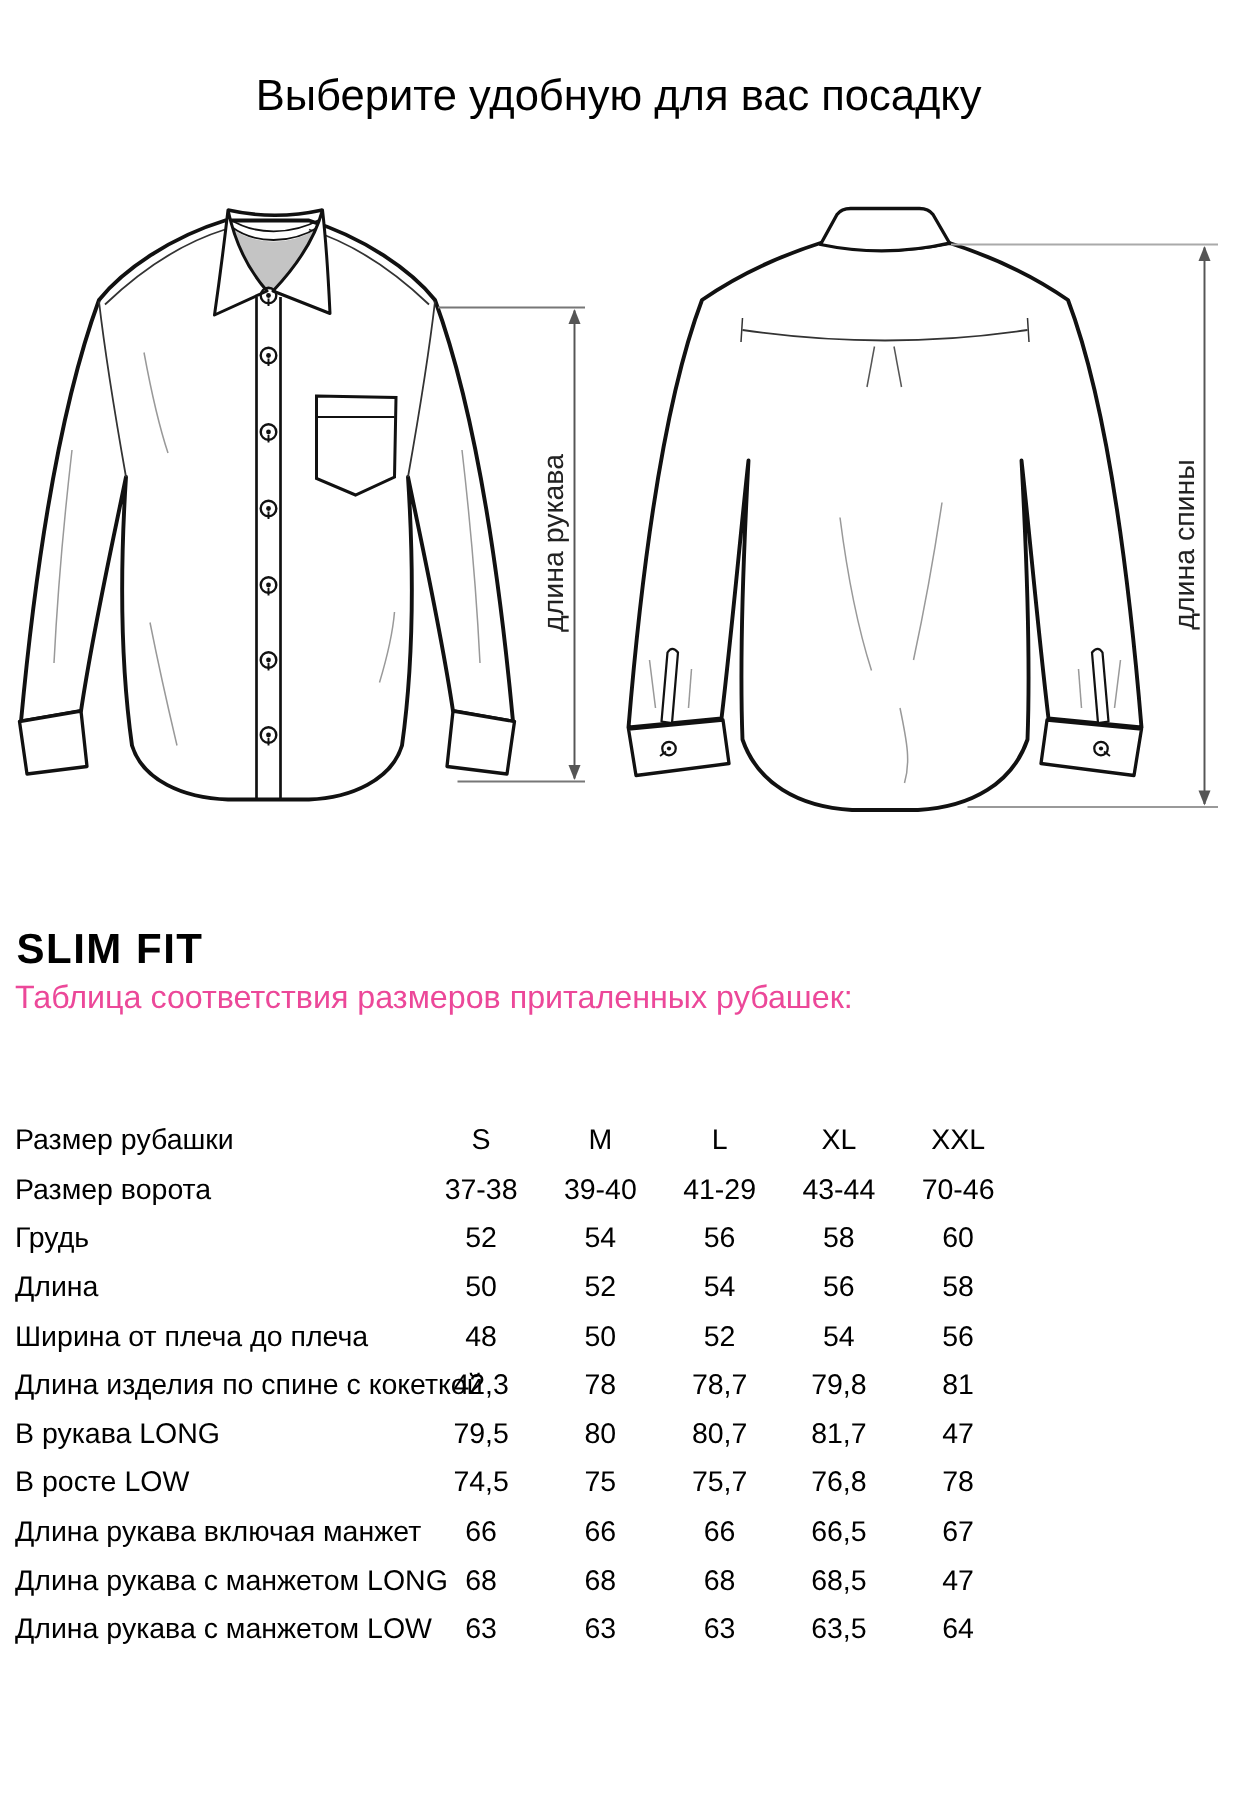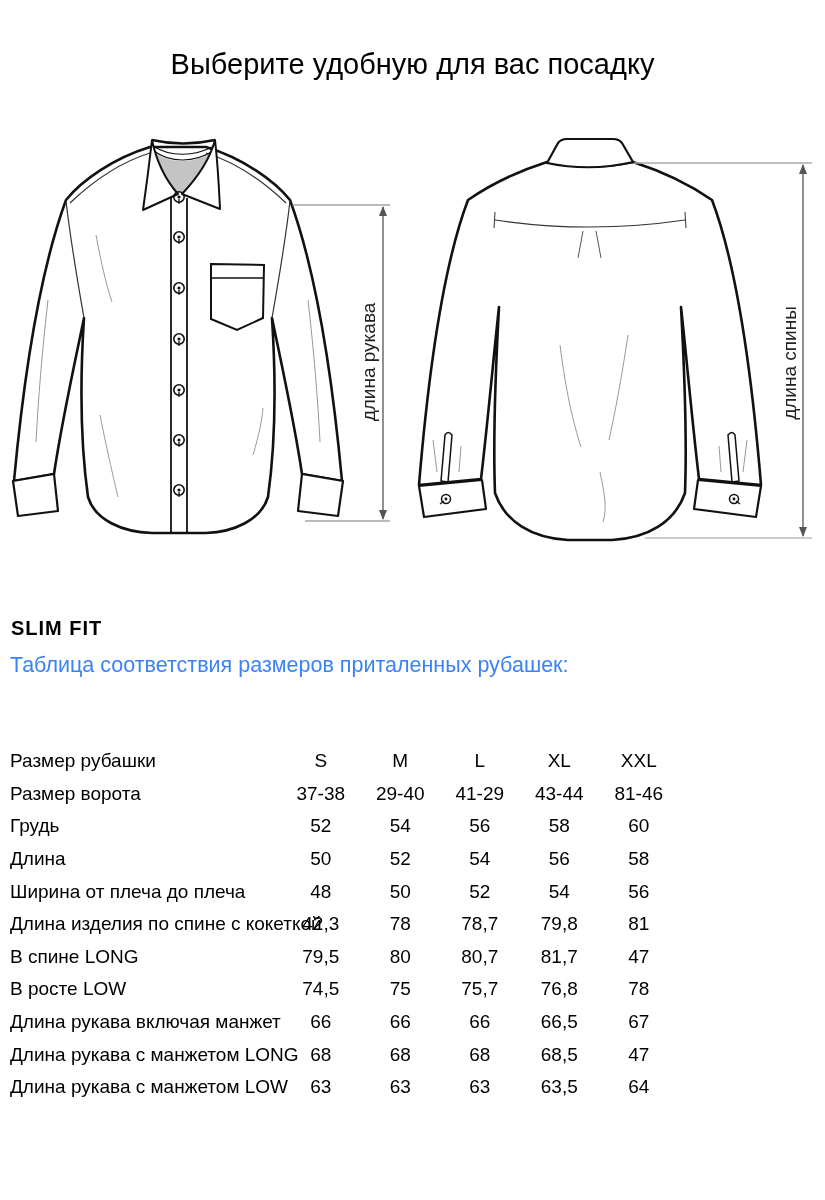--- a/index.html
+++ b/index.html
@@ -16,27 +16,27 @@
     text-align:center;
     font-size:29px;line-height:34px;
     color:#000;
     letter-spacing:0px;
   }
   .diagram-svg{
     position:absolute;top:0;left:0;width:825px;height:600px;
   }
   .fit-heading{
     position:absolute;top:617px;left:11px;
-    font-size:20px;font-weight:bold;letter-spacing:1px;
+    font-size:28px;font-weight:bold;letter-spacing:1px;
     color:#000;
   }
   .fit-subtitle{
     position:absolute;top:653px;left:10px;
     font-size:21.5px;
-    color:#3b82f6;
+    color:#ec4899;
   }
   .size-table{
     position:absolute;top:745px;left:10px;
     display:grid;
     grid-template-columns:271px 79.5px 79.5px 79.5px 79.5px 79.5px;
   }
   .size-table .row{display:contents;}
   .size-table .cell{
     height:32.6px;
     display:flex;align-items:center;
@@ -208,24 +208,24 @@
     <div class="cell label">Размер рубашки</div>
     <div class="cell val">S</div>
     <div class="cell val">M</div>
     <div class="cell val">L</div>
     <div class="cell val">XL</div>
     <div class="cell val">XXL</div>
   </div>
   <div class="row">
     <div class="cell label">Размер ворота</div>
     <div class="cell val">37-38</div>
-    <div class="cell val">29-40</div>
+    <div class="cell val">39-40</div>
     <div class="cell val">41-29</div>
     <div class="cell val">43-44</div>
-    <div class="cell val">81-46</div>
+    <div class="cell val">70-46</div>
   </div>
   <div class="row">
     <div class="cell label">Грудь</div>
     <div class="cell val">52</div>
     <div class="cell val">54</div>
     <div class="cell val">56</div>
     <div class="cell val">58</div>
     <div class="cell val">60</div>
   </div>
   <div class="row">
@@ -246,21 +246,21 @@
   </div>
   <div class="row">
     <div class="cell label">Длина изделия по спине с кокеткой</div>
     <div class="cell val">42,3</div>
     <div class="cell val">78</div>
     <div class="cell val">78,7</div>
     <div class="cell val">79,8</div>
     <div class="cell val">81</div>
   </div>
   <div class="row">
-    <div class="cell label">В спине LONG</div>
+    <div class="cell label">В рукава LONG</div>
     <div class="cell val">79,5</div>
     <div class="cell val">80</div>
     <div class="cell val">80,7</div>
     <div class="cell val">81,7</div>
     <div class="cell val">47</div>
   </div>
   <div class="row">
     <div class="cell label">В росте LOW</div>
     <div class="cell val">74,5</div>
     <div class="cell val">75</div>

